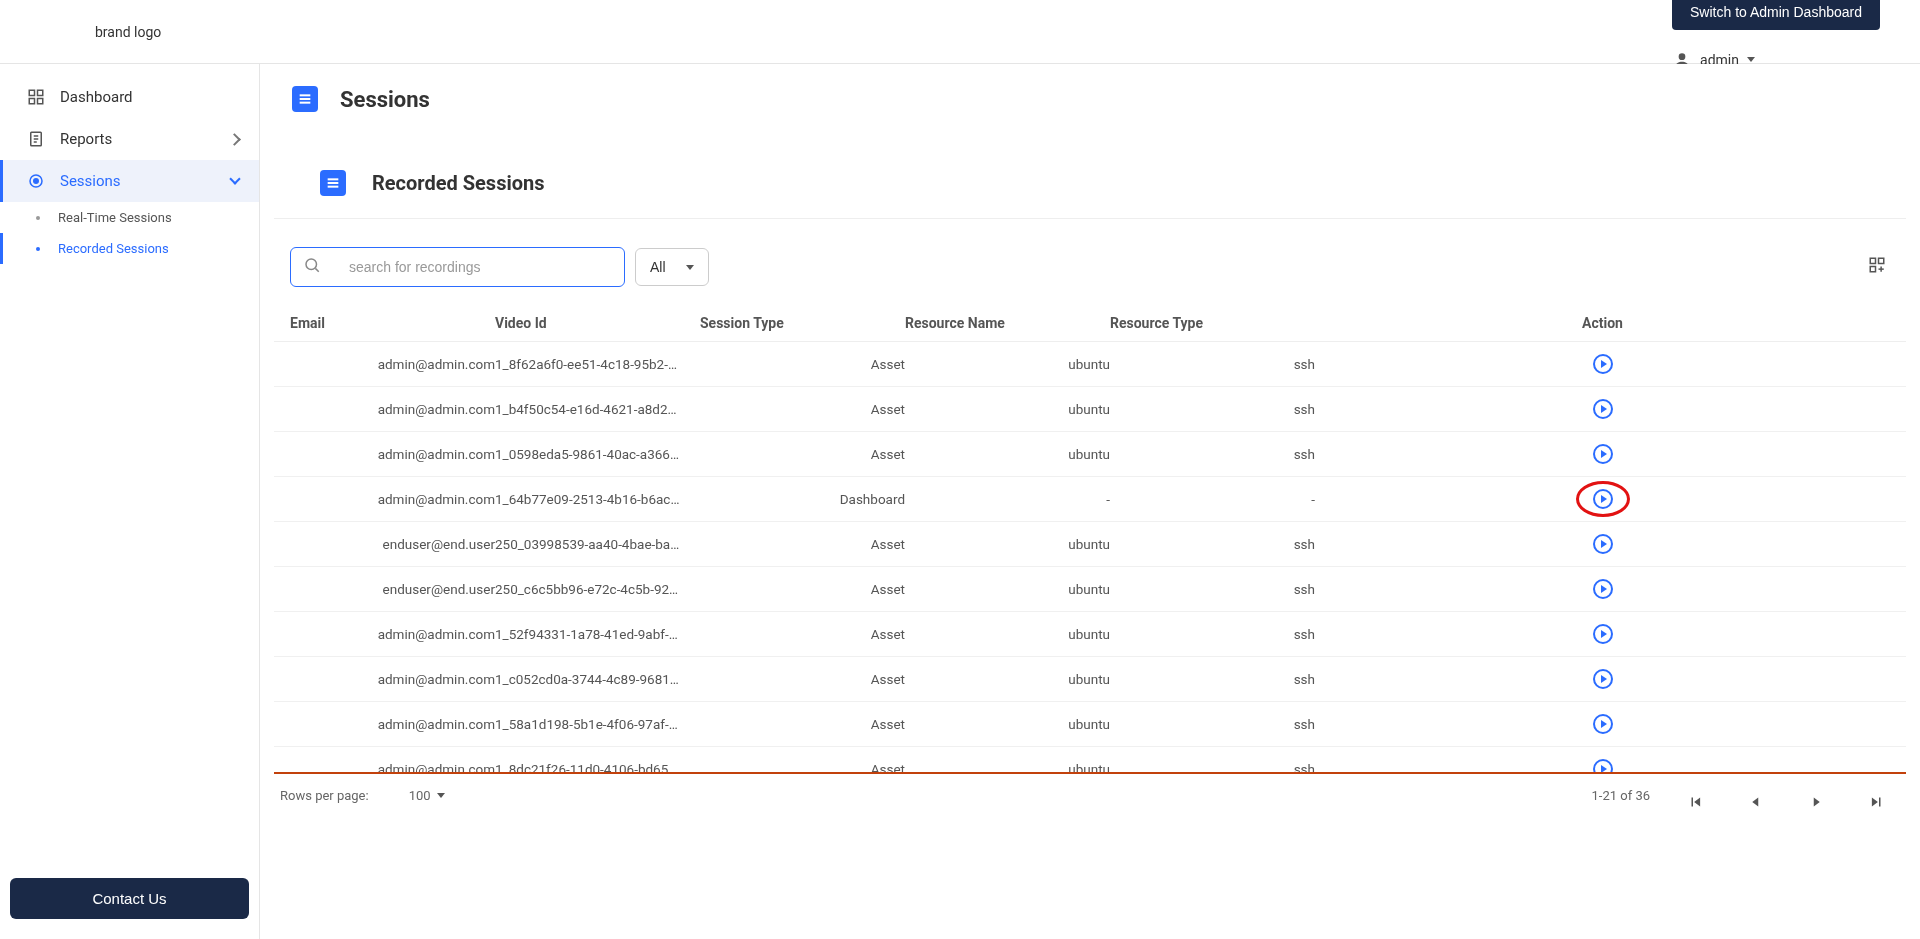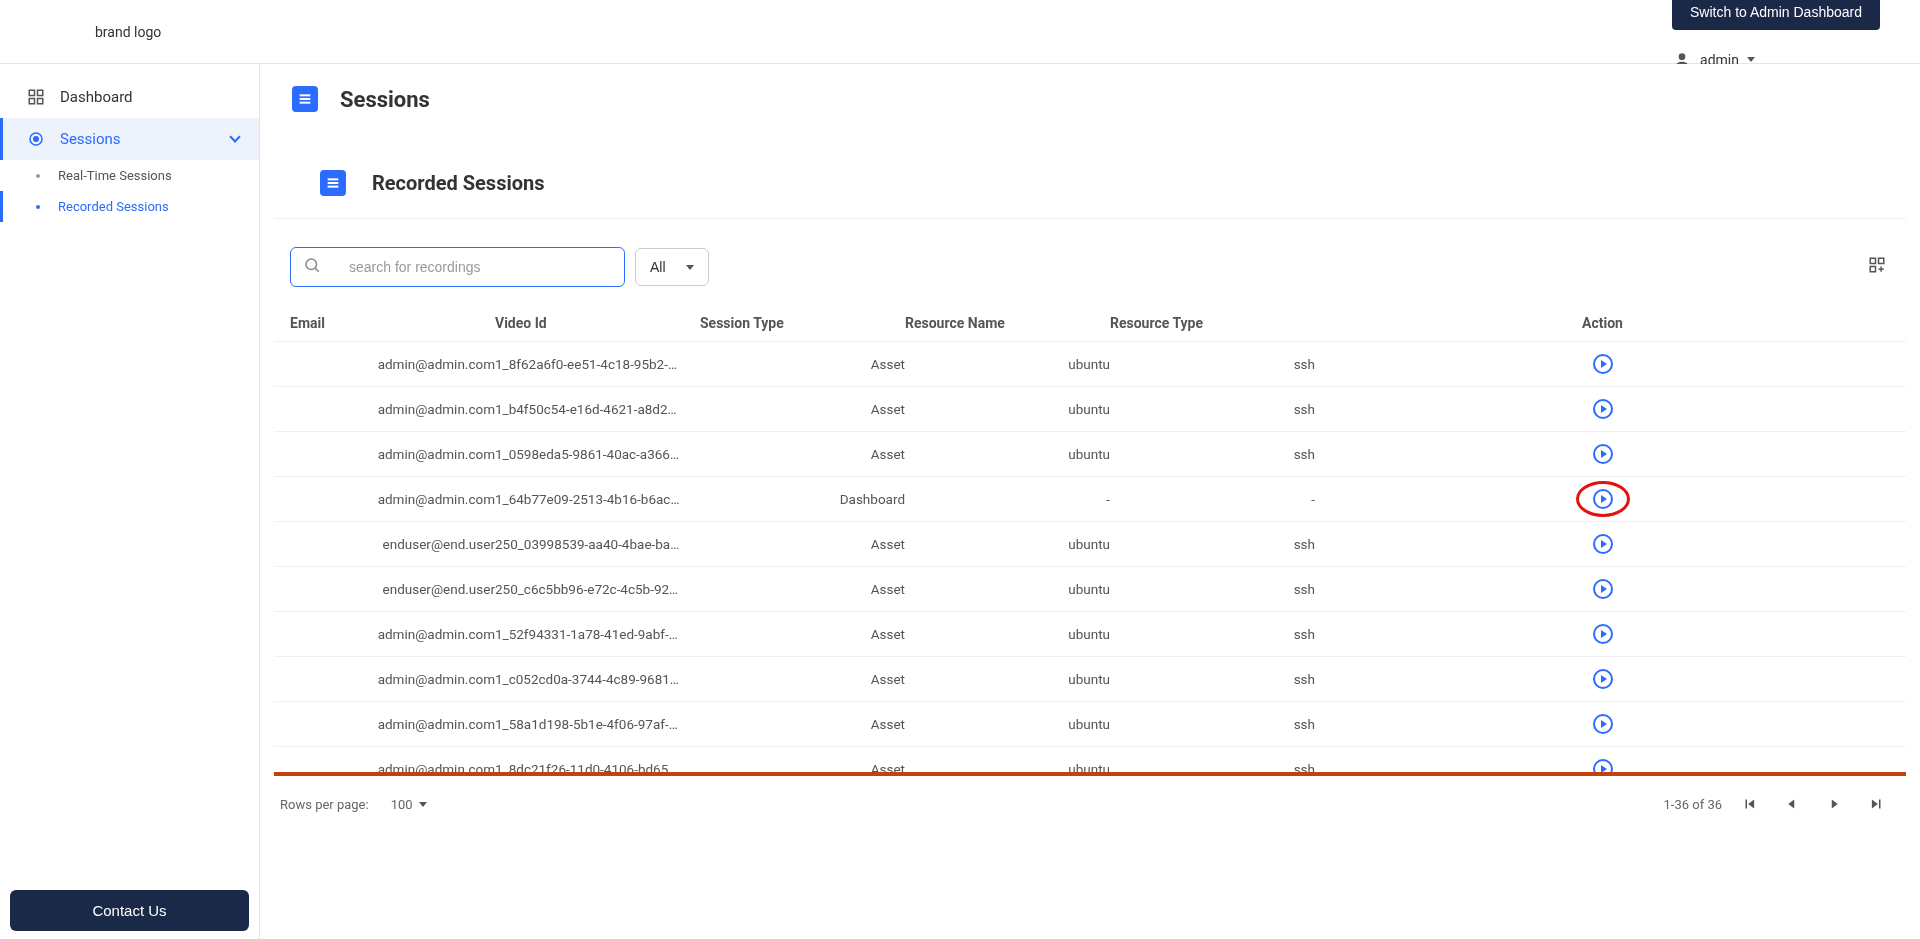--- a/index.html
+++ b/index.html
@@ -21,21 +21,21 @@
     .nav-item .chev { margin-left: auto; }
     .nav-item.active { background: #eef2fb; color: #2b6cff; position: relative; }
     .nav-item.active::before { content: ''; position: absolute; left: 0; top: 0; bottom: 0; width: 3px; background: #2b6cff; }
     .nav-sub { padding-left: 0; }
     .nav-sub-item { display: flex; align-items: center; gap: 18px; padding: 8px 20px 8px 36px; cursor: pointer; font-size: 13px; color: #555; position: relative; }
     .nav-sub-item .bullet { width: 4px; height: 4px; border-radius: 50%; background: #999; }
     .nav-sub-item.active { color: #2b6cff; }
     .nav-sub-item.active::before { content: ''; position: absolute; left: 0; top: 0; bottom: 0; width: 3px; background: #2b6cff; }
     .nav-sub-item.active .bullet { background: #2b6cff; }
 
-    .contact-btn { position: absolute; bottom: 8px; left: 10px; right: 10px; background: #1a2947; color: #fff; border: none; border-radius: 6px; padding: 12px; font-size: 15px; cursor: pointer; text-align: center; }
+    .contact-btn { position: absolute; bottom: 20px; left: 10px; right: 10px; background: #1a2947; color: #fff; border: none; border-radius: 6px; padding: 12px; font-size: 15px; cursor: pointer; text-align: center; }
 
     .main { flex: 1; overflow: auto; background: #fff; }
     .page-header { display: flex; align-items: center; gap: 22px; padding: 22px 32px; }
     .page-icon, .section-icon { width: 26px; height: 26px; background: #2b6cff; border-radius: 4px; display: flex; align-items: center; justify-content: center; }
     .page-icon svg, .section-icon svg { width: 16px; height: 16px; }
     .page-title { font-size: 22px; font-weight: 700; color: #333; }
 
     .card-wrap { padding: 14px; }
     .card { background: #fff; border-radius: 4px; }
     .section-header { display: flex; align-items: center; gap: 26px; padding: 22px 46px; border-bottom: 1px solid #eee; }
@@ -57,21 +57,21 @@
     .col-email { flex: 0 0 205px; }
     .col-video { flex: 0 0 205px; white-space: nowrap; overflow: hidden; text-overflow: ellipsis; padding-right: 20px; }
     .col-type  { flex: 0 0 205px; }
     .col-rname { flex: 0 0 205px; }
     .col-rtype { flex: 0 0 205px; }
     .col-action{ flex: 1; text-align: center; }
     .play-btn { display: inline-flex; width: 20px; height: 20px; border: 2px solid #2b6cff; border-radius: 50%; align-items: center; justify-content: center; cursor: pointer; position: relative; }
     .play-btn::after { content: ''; width: 0; height: 0; border-top: 4px solid transparent; border-bottom: 4px solid transparent; border-left: 6px solid #2b6cff; margin-left: 2px; }
     .annot-circle { position: absolute; width: 54px; height: 36px; border: 3px solid #e21212; border-radius: 50%; pointer-events: none; }
 
-    .pagination { display: flex; align-items: center; padding: 14px 16px 8px 6px; font-size: 13px; color: #666; gap: 14px; border-top: 4px solid #c2410c; }
+    .pagination { display: flex; align-items: flex-start; padding: 14px 16px 8px 6px; font-size: 13px; color: #666; gap: 32px; border-top: 2px solid #c2410c; }
     .pagination .rpp-select { display: flex; align-items: center; gap: 6px; cursor: pointer; padding-left: 8px; }
     .pagination .spacer { flex: 1; }
     .pg-btn { width: 28px; height: 28px; display: flex; align-items: center; justify-content: center; cursor: pointer; color: #555; }
 
     .chev-right::before { content: ''; display: inline-block; width: 7px; height: 7px; border-right: 2px solid #777; border-bottom: 2px solid #777; transform: rotate(-45deg); }
     .chev-down-sm::before { content: ''; display: inline-block; width: 6px; height: 6px; border-right: 2px solid #2b6cff; border-bottom: 2px solid #2b6cff; transform: rotate(45deg); margin-bottom: 3px;}
   </style>
 </head>
 <body>
 
@@ -97,20 +97,32 @@
     <div class="nav-item">
       <span class="icon-slot">
         <svg width="18" height="18" viewBox="0 0 24 24" fill="none" stroke="#555" stroke-width="2">
             <rect x="3" y="3" width="7" height="7"></rect>
             <rect x="14" y="3" width="7" height="7"></rect>
             <rect x="3" y="14" width="7" height="7"></rect>
             <rect x="14" y="14" width="7" height="7"></rect>
           </svg>
       </span>
       <span>Dashboard</span>
+    </div>
+    <div class="nav-item">
+      <span class="icon-slot">
+        <svg width="18" height="18" viewBox="0 0 24 24" fill="none" stroke="#555" stroke-width="2">
+            <rect x="5" y="3" width="14" height="18" rx="1"></rect>
+            <line x1="9" y1="8" x2="15" y2="8"></line>
+            <line x1="9" y1="12" x2="15" y2="12"></line>
+            <line x1="9" y1="16" x2="13" y2="16"></line>
+          </svg>
+      </span>
+      <span>Reports</span>
+      <span class="chev chev-right"></span>
     </div>
     <div class="nav-item active">
       <span class="icon-slot">
         <svg width="18" height="18" viewBox="0 0 24 24" fill="none" stroke="#2b6cff" stroke-width="2">
             <circle cx="12" cy="12" r="8"></circle>
             <circle cx="12" cy="12" r="3" fill="#2b6cff"></circle>
           </svg>
       </span>
       <span>Sessions</span>
       <span class="chev chev-down-sm"></span>
@@ -272,21 +284,21 @@
             </div>
         </div>
 
         <div class="pagination">
           <span>Rows per page:</span>
           <div class="rpp-select">
             <span>100</span>
             <span class="caret-down"></span>
           </div>
           <div class="spacer"></div>
-          <span>1-36 of 36</span>
+          <span>1-21 of 36</span>
           <div class="pg-btn">
             <svg width="18" height="18" viewBox="0 0 24 24" fill="#555">
                 <path d="M6 6v12h2V6H6zm3.5 6l8 6V6l-8 6z"></path>
               </svg>
           </div>
           <div class="pg-btn">
             <svg width="18" height="18" viewBox="0 0 24 24" fill="#555">
                 <path d="M15 6l-8 6 8 6V6z"></path>
               </svg>
           </div>

